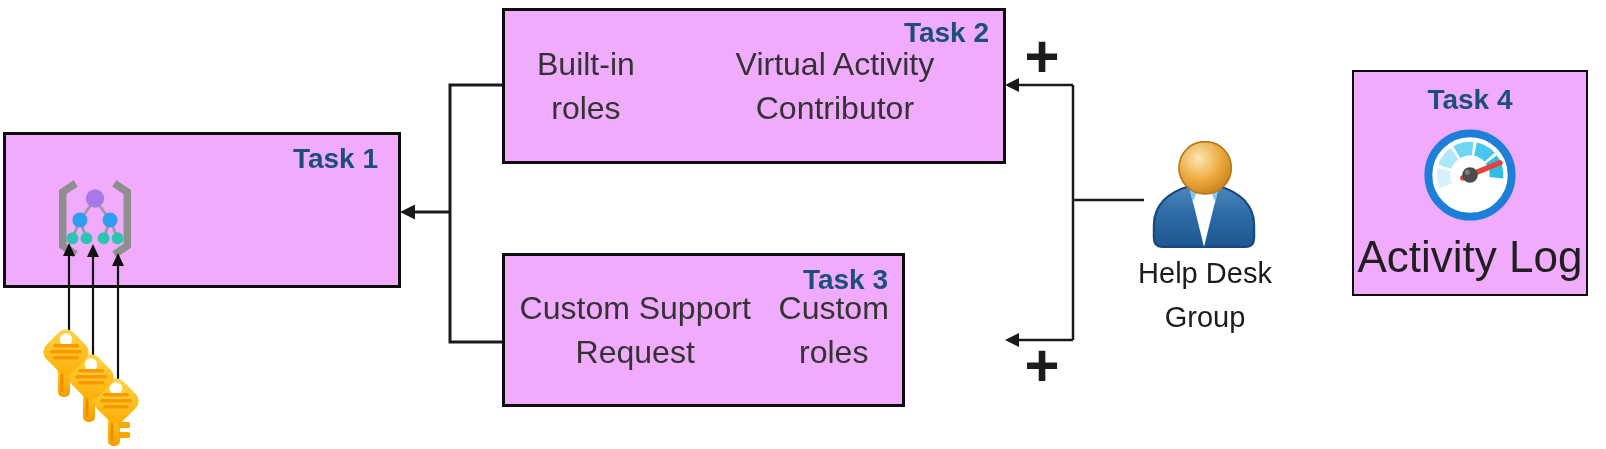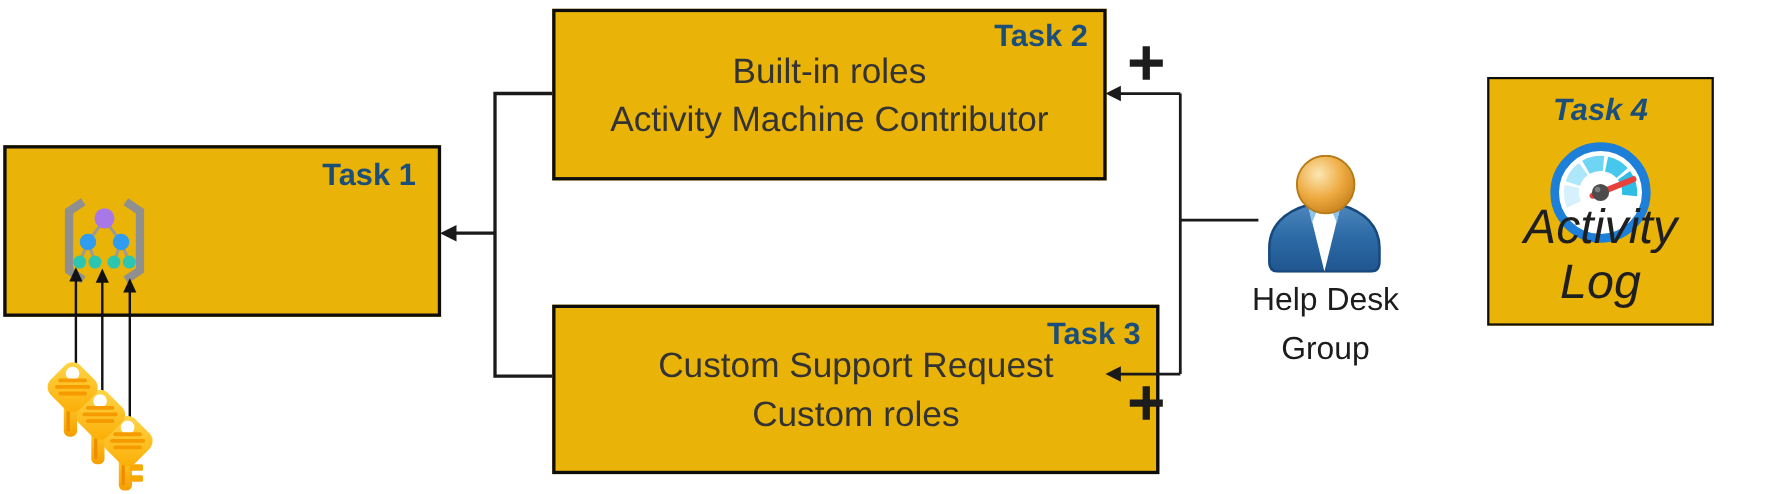--- a/index.html
+++ b/index.html
@@ -1,38 +1,38 @@
 <!DOCTYPE html>
 <html><head>
 <meta charset="utf-8">
 <style>
   html,body{margin:0;padding:0;background:#ffffff;}
   #canvas{
     position:relative;width:1606px;height:449px;background:#ffffff;
     font-family:"Liberation Sans", sans-serif;overflow:hidden;
   }
   .box{
-    position:absolute;background:#eab308;border:3px solid #0d0d0d;
+    position:absolute;background:#f0abfc;border:3px solid #0d0d0d;
     box-sizing:border-box;z-index:1;
   }
   #task1-box{left:3px;top:132px;width:398px;height:156px;padding-left:20px;}
   #task2-box{left:502px;top:8px;width:504px;height:156px;}
-  #task3-box{left:502px;top:277px;width:552px;height:154px;}
-  #task4-box{left:1352px;top:70px;width:206px;height:226px;border-width:2.5px;font-style:italic;}
+  #task3-box{left:502px;top:253px;width:403px;height:154px;}
+  #task4-box{left:1352px;top:70px;width:236px;height:226px;border-width:2.5px;}
   .badge{
     position:absolute;color:#1b4e79;font-weight:bold;font-size:28px;
     letter-spacing:0px;white-space:nowrap;
   }
   #task1-box .badge{top:8px;right:20px;}
   #task2-box .badge{top:6px;right:14px;}
   #task3-box .badge{top:8px;right:14px;}
   #task4-box .badge{top:12px;left:0;width:100%;text-align:center;}
   .lines{
     position:absolute;left:0;top:0;width:100%;height:100%;
-    display:flex;flex-direction:column;justify-content:center;align-items:center;
+    display:flex;flex-direction:row;justify-content:center;align-items:center;
     font-size:32px;line-height:44px;color:#333333;text-align:center;
   }
   #task1-title{
     position:absolute;left:135px;top:0;width:248px;height:100%;
     display:flex;justify-content:center;align-items:center;
     font-size:37px;color:#212121;
   }
   #mg-icon{position:absolute;left:46px;top:42px;width:86px;height:86px;}
   #gauge-icon{position:absolute;left:50%;top:54px;transform:translateX(-50%);width:98px;height:98px;}
   #task4-caption{
@@ -77,21 +77,21 @@
       <circle cx="32" cy="57" r="5.5" fill="#2cc5b2"></circle>
       <circle cx="48" cy="57" r="5.5" fill="#2cc5b2"></circle>
       <circle cx="61" cy="57" r="5.5" fill="#2cc5b2"></circle>
     </svg>
   </div>
 
   <div class="box" id="task2-box">
     <span class="badge">Task 2</span>
     <div class="lines">
       <div>Built-in roles</div>
-      <div>Activity Machine Contributor</div>
+      <div>Virtual Activity Contributor</div>
     </div>
   </div>
 
   <div class="box" id="task3-box">
     <span class="badge">Task 3</span>
     <div class="lines">
       <div>Custom Support Request</div>
       <div>Custom roles</div>
     </div>
   </div>

